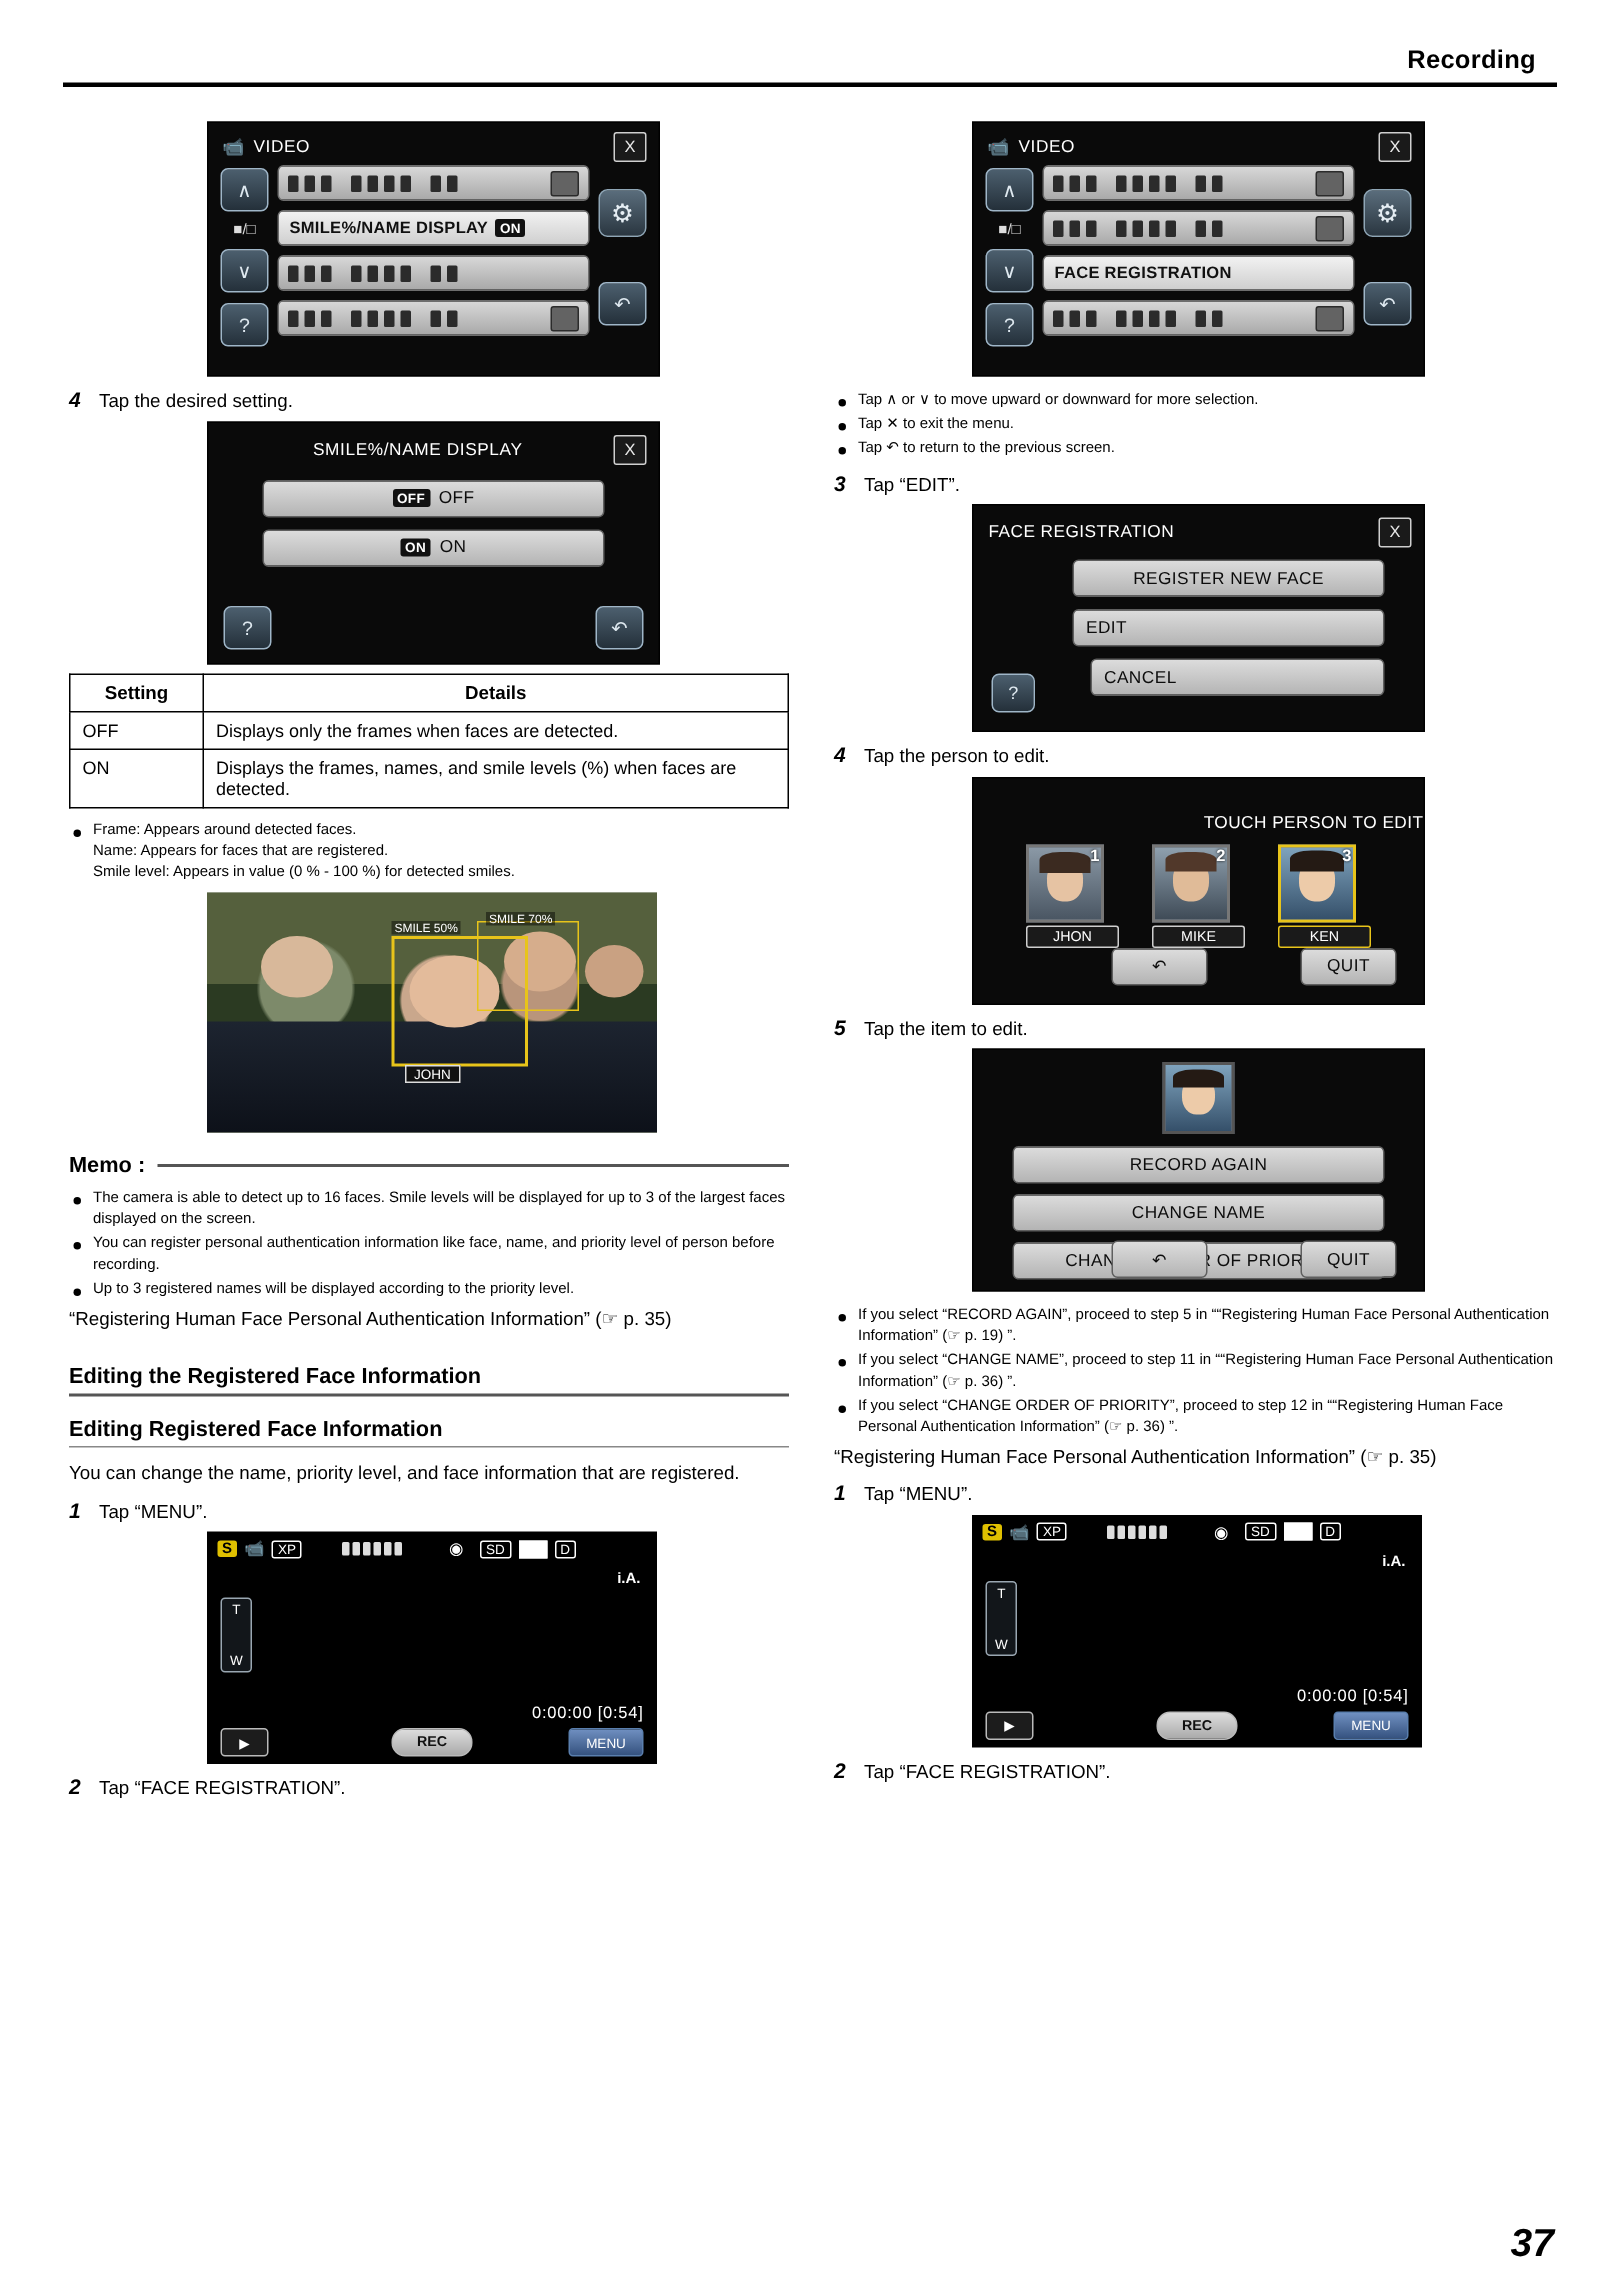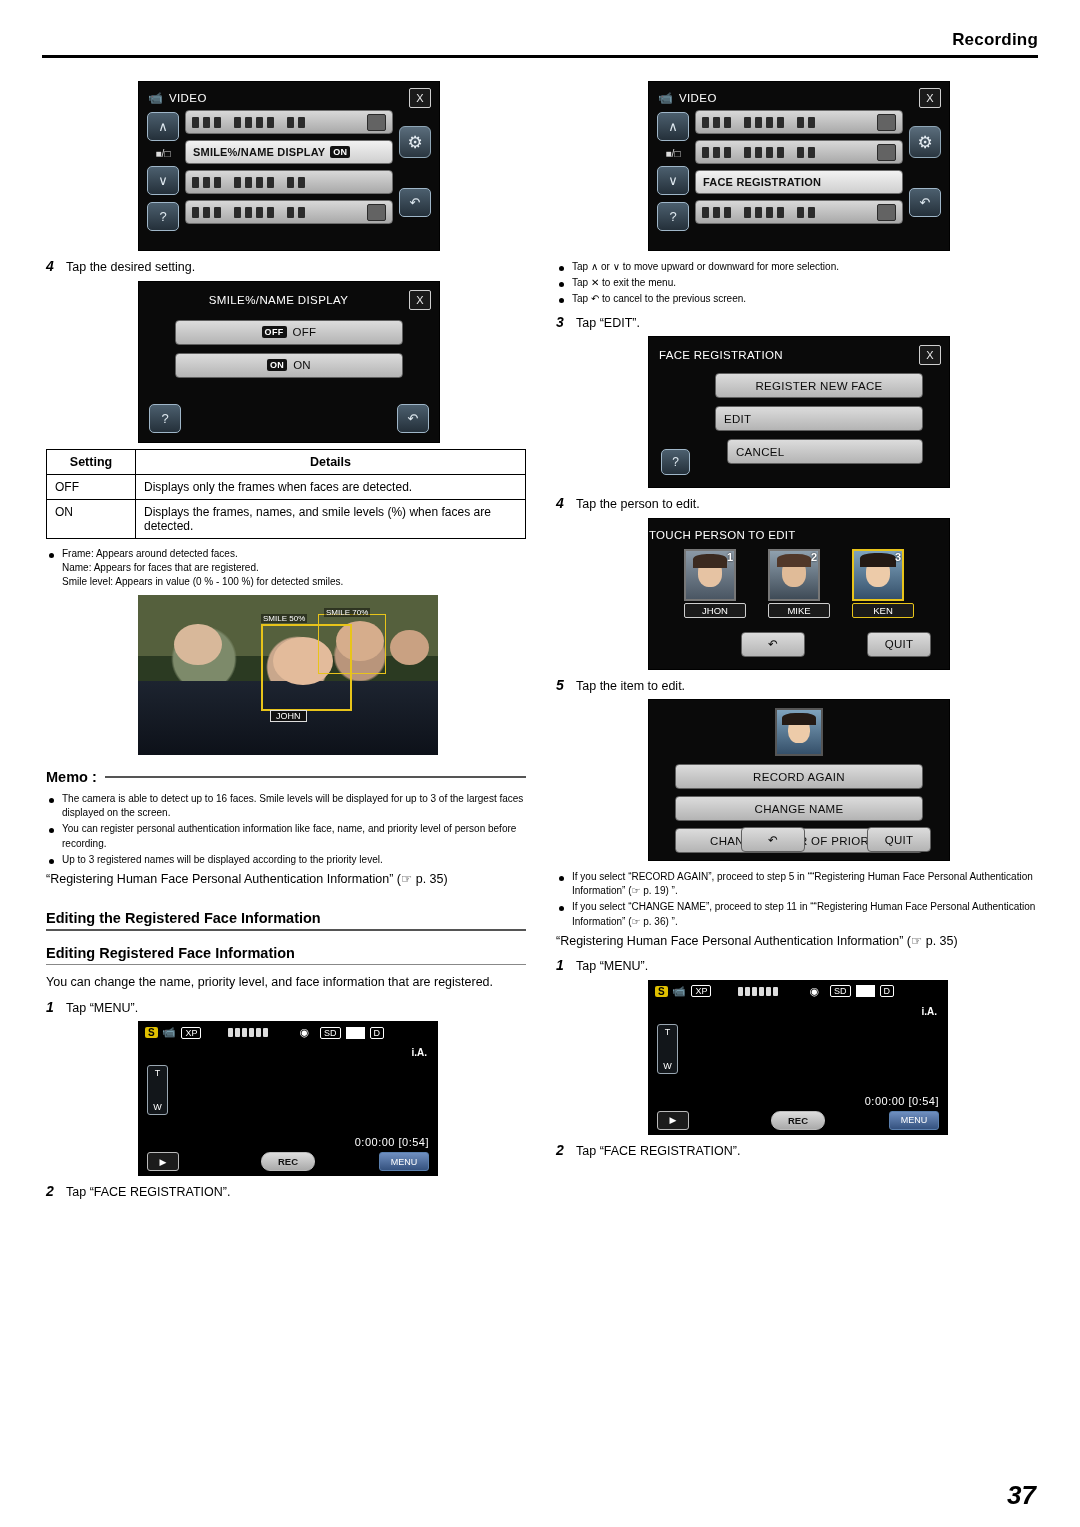--- a/index.html
+++ b/index.html
@@ -7,21 +7,21 @@
     width:1080px;height:1527px;
     background:#ffffff;
     font-family:"Liberation Sans", sans-serif;
     color:#000;
     position:relative;
     overflow:hidden;
   }
   .page{position:absolute;inset:0;}
   
   .hdr-title{
-    position:absolute;top:30px;right:42px;
+    position:absolute;top:30px;right:56px;
     font-size:17px;font-weight:bold;letter-spacing:.2px;
   }
   .hdr-rule{
     position:absolute;left:42px;right:42px;top:55px;
     height:3px;background:#000;
   }
   .page-num{
     position:absolute;right:44px;bottom:16px;
     font-size:26px;font-weight:bold;font-style:italic;
   }
@@ -399,21 +399,21 @@
         <div style="display:flex;flex-direction:column;justify-content:space-between;align-items:center;padding:16px 0 14px 0;">
           <div class="gearbtn">⚙</div>
           <div class="rbtn">↶</div>
         </div>
       </div>
     </div>
 
     <ul class="bullets" style="margin-top:9px;">
       <li>Tap ∧ or ∨ to move upward or downward for more selection.</li>
       <li>Tap ✕ to exit the menu.</li>
-      <li>Tap ↶ to cancel to the previous screen.</li>
+      <li>Tap ↶ to return to the previous screen.</li>
     </ul>
 
     <div class="step">
       <div class="step-n">3</div>
       <div class="step-t">Tap “EDIT”.</div>
     </div>
 
     <div class="lcd" style="width:300px;height:150px;margin:4px 0 0 92px;">
       <div style="display:flex;align-items:center;padding:8px 8px 0 10px;">
         <span style="color:#fff;font-size:11.5px;letter-spacing:.3px;">FACE REGISTRATION</span>
@@ -430,21 +430,21 @@
           <div class="qbtn">?</div>
         </div>
     </div>
 
     <div class="step">
       <div class="step-n">4</div>
       <div class="step-t">Tap the person to edit.</div>
     </div>
 
     <div class="lcd" style="width:300px;height:150px;margin:4px 0 0 92px;">
-      <div style="text-align:left;color:#fff;font-size:11.5px;padding:10px 0 8px 0;letter-spacing:.3px;">TOUCH PERSON TO EDIT</div>
+      <div style="text-align:right;color:#fff;font-size:11.5px;padding:24px 0 8px 0;letter-spacing:.3px;">TOUCH PERSON TO EDIT</div>
       <div style="display:flex;justify-content:center;gap:22px;">
         <div class="facecell">
           <div class="thumb">
             <div style="position:absolute;inset:0;background:linear-gradient(#8b99a6,#4a5663);"></div>
             <div style="position:absolute;left:26%;top:18%;width:48%;height:58%;border-radius:45%;background:#e6c3a3;"></div>
             <div style="position:absolute;left:14%;top:8%;width:72%;height:28%;border-radius:40% 40% 0 0;background:#3b2a20;"></div>
             <span class="numbadge">1</span>
           </div>
           <div class="facename">JHON</div>
         </div>
@@ -497,20 +497,21 @@
         <div class="bluebtn" style="width:62px;">↶</div>
       </div>
       <div style="position:absolute;right:18px;bottom:8px;">
         <div class="bluebtn" style="width:62px;">QUIT</div>
       </div>
     </div>
 
     <ul class="bullets" style="margin-top:9px;">
       <li>If you select “RECORD AGAIN”, proceed to step 5 in ““Registering Human Face Personal Authentication Information” (☞ p. 19) ”.</li>
       <li>If you select “CHANGE NAME”, proceed to step 11 in ““Registering Human Face Personal Authentication Information” (☞ p. 36) ”.</li>
+      <li>If you select “CHANGE ORDER OF PRIORITY”, proceed to step 12 in ““Registering Human Face Personal Authentication Information” (☞ p. 36) ”.</li>
     </ul>
     <div class="txt" style="margin-top:4px;">“Registering Human Face Personal Authentication Information” (☞ p. 35)</div>
 
 
     <div class="step">
       <div class="step-n">1</div>
       <div class="step-t">Tap “MENU”.</div>
     </div>
 
     <div class="cam" style="width:300px;height:155px;margin:4px 0 0 92px;">

